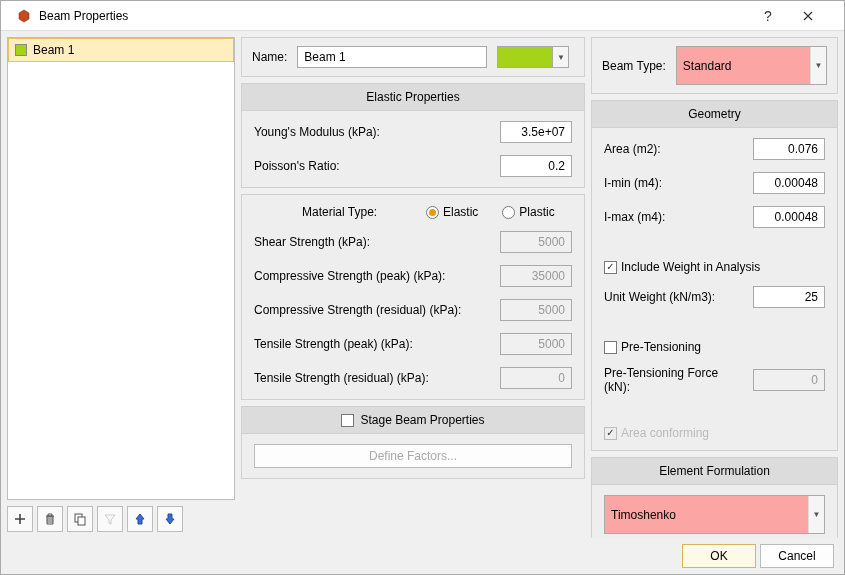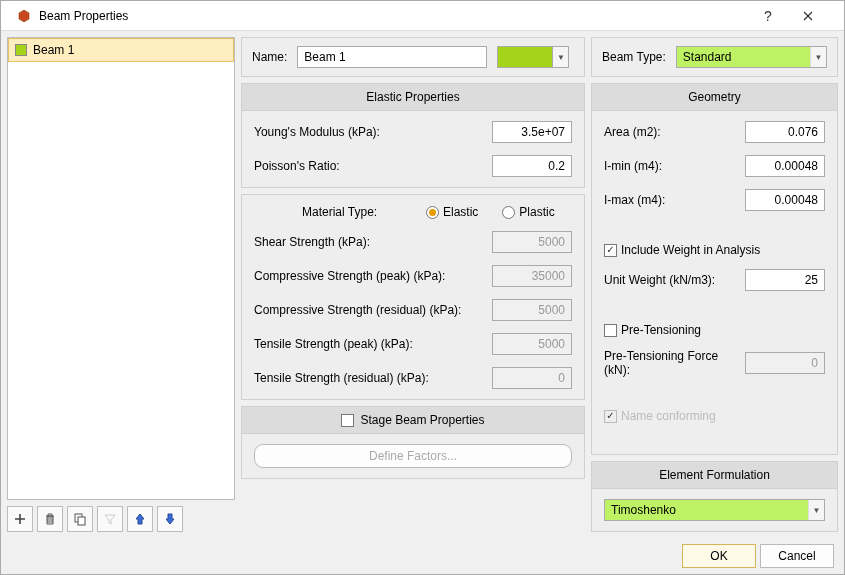--- a/index.html
+++ b/index.html
@@ -20,42 +20,42 @@
 .tbtn.disabled { color:#bbb; }
 .main { flex:1; display:flex; gap:6px; }
 .col { display:flex; flex-direction:column; gap:6px; }
 .col.left { width: 344px; }
 .col.right { flex:1; }
 .panel { background:#eee; border:1px solid #d0d0d0; }
 .panel .hdr { background:#dcdcdc; text-align:center; padding:6px 4px; font-size:12px; border-bottom:1px solid #d0d0d0; }
 .panel .body { padding:10px 12px; display:flex; flex-direction:column; gap:12px; }
 .row { display:flex; align-items:center; gap:8px; }
 .row label { flex:1; }
-.inp { width:80px; height:22px; border:1px solid #aaa; background:#fff; text-align:right; padding:0 6px; }
+.inp { width:72px; height:22px; border:1px solid #aaa; background:#fff; text-align:right; padding:0 6px; }
 .inp.wide { width:190px; text-align:left; }
 .inp.disabled { background:#f0f0f0; color:#999; }
 .namebar { background:#eee; border:1px solid #d0d0d0; padding:8px 10px; display:flex; align-items:center; gap:10px; }
 .colorpick { display:flex; }
 .color-swatch { width:56px; height:22px; border:1px solid #aaa; }
 .color-dd { width:16px; height:22px; border:1px solid #aaa; border-left:none; background:#f5f5f5; display:flex; align-items:center; justify-content:center; }
-.select { height:22px; border:1px solid #aaa; background:#bef264; display:flex; align-items:center; width:140px; }
+.select { height:39px; border:1px solid #aaa; background:#fca5a5; display:flex; align-items:center; width:140px; }
 .select .txt { flex:1; padding:0 6px; text-align:left; }
 .select .dd { width:16px; height:100%; border-left:1px solid #ddd; display:flex; align-items:center; justify-content:center; background:#f5f5f5; }
 .radio, .check { width:13px; height:13px; border:1px solid #777; display:inline-flex; align-items:center; justify-content:center; background:#fff; }
 .radio { border-radius:50%; }
 .radio.checked::after { content:""; width:7px; height:7px; background:#e69b00; border-radius:50%; }
 .check.checked::after { content:"✓"; font-size:10px; color:#333; line-height:1; }
 .check.disabled { background:#eee; border-color:#bbb; }
 .rlabel { margin-left:4px; }
 .rlabel.disabled { color:#bbb; }
 .btnbar { display:flex; justify-content:flex-end; gap:4px; padding:6px 10px; }
 .btn { min-width:74px; height:24px; border:1px solid #bbb; background:#fdfdfd; display:flex; align-items:center; justify-content:center; padding:0 12px; }
 .btn.primary { border:1px solid #d6b45a; background:#fff9e8; }
 .btn.disabled { color:#aaa; }
-.btn.full { width:100%; justify-content:center;border-radius:9px; }
+.btn.full { width:100%; justify-content:center; }
 .chev { font-size:8px; color:#555; }
 .hdr-check { display:flex; align-items:center; justify-content:center; gap:6px; }
 .sep { height:8px; }
 svg { display:block; }
 </style>
 </head>
 <body>
 
 <div class="window">
   <div class="titlebar">
@@ -236,21 +236,21 @@
                 </span>
             </div>
             <div class="row">
               <label>Pre-Tensioning Force (kN):</label>
               <input class="inp disabled" disabled="" value="0" style="">
             </div>
             <div class="sep"></div>
             <div class="row">
               <span style="display:flex;align-items:center;">
                   <span class="check checked disabled"></span>
-                  <span class="rlabel disabled">Name conforming</span>
+                  <span class="rlabel disabled">Area conforming</span>
                 </span>
             </div>
           </div>
         </div>
 
         <div class="panel">
           <div class="hdr">Element Formulation</div>
           <div class="body">
             <div class="select" style="width:100%">
               <span class="txt">Timoshenko</span>

